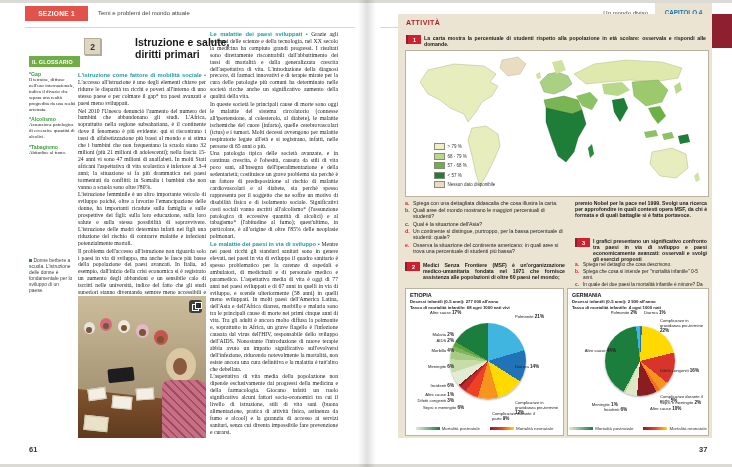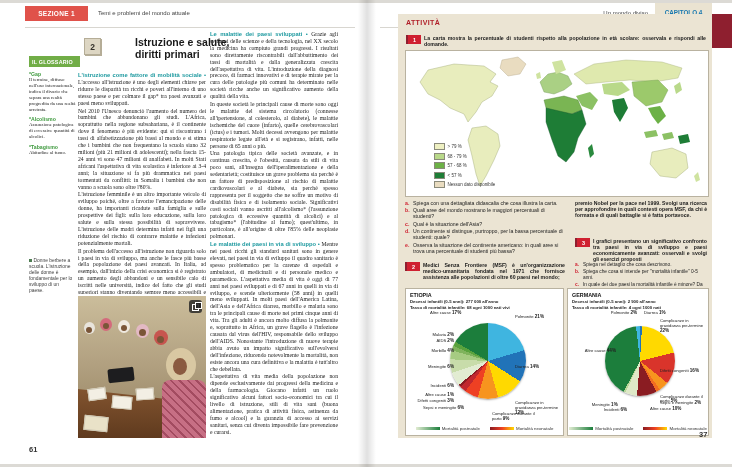--- a/index.html
+++ b/index.html
@@ -325,14 +325,14 @@
     <div class="plabel" style="left: 92px; top: 79.7243px;"><span>Difetti congeniti </span><b>16%</b></div>
     <div class="plabel" style="left: 92px; top: 105.606px;"><span>Complicanze durante il parto </span><b>5%</b></div>
     <div class="plabel" style="left: 92px; top: 111.688px;"><span>Sepsi e meningite </span><b>2%</b></div>
     <div class="plabel" style="left: 82.0194px; top: 117.986px;"><span>Altre cause </span><b>10%</b></div>
     <div class="plabel" style="left: 13.1751px; text-align: right; top: 119.277px;"><span>Incidenti </span><b>6%</b></div>
     <div class="plabel" style="left: 3.75103px; text-align: right; top: 113.777px;"><span>Meningite </span><b>1%</b></div>
     <div class="plabel" style="left: 2px; text-align: right; top: 59.6876px;"><span>Altre cause </span><b>44%</b></div>
     <div class="plabel" style="left: 23.1194px; text-align: right; top: 21.5px;"><span>Polmonite </span><b>2%</b></div>
   </div>
 
-<div class="abs pagenum" style="left:699px;top:430px;">37</div>
+<div class="abs pagenum" style="left:699px;top:445px;">37</div>
 <div class="abs" id="spine"></div>
 
 </body></html>

